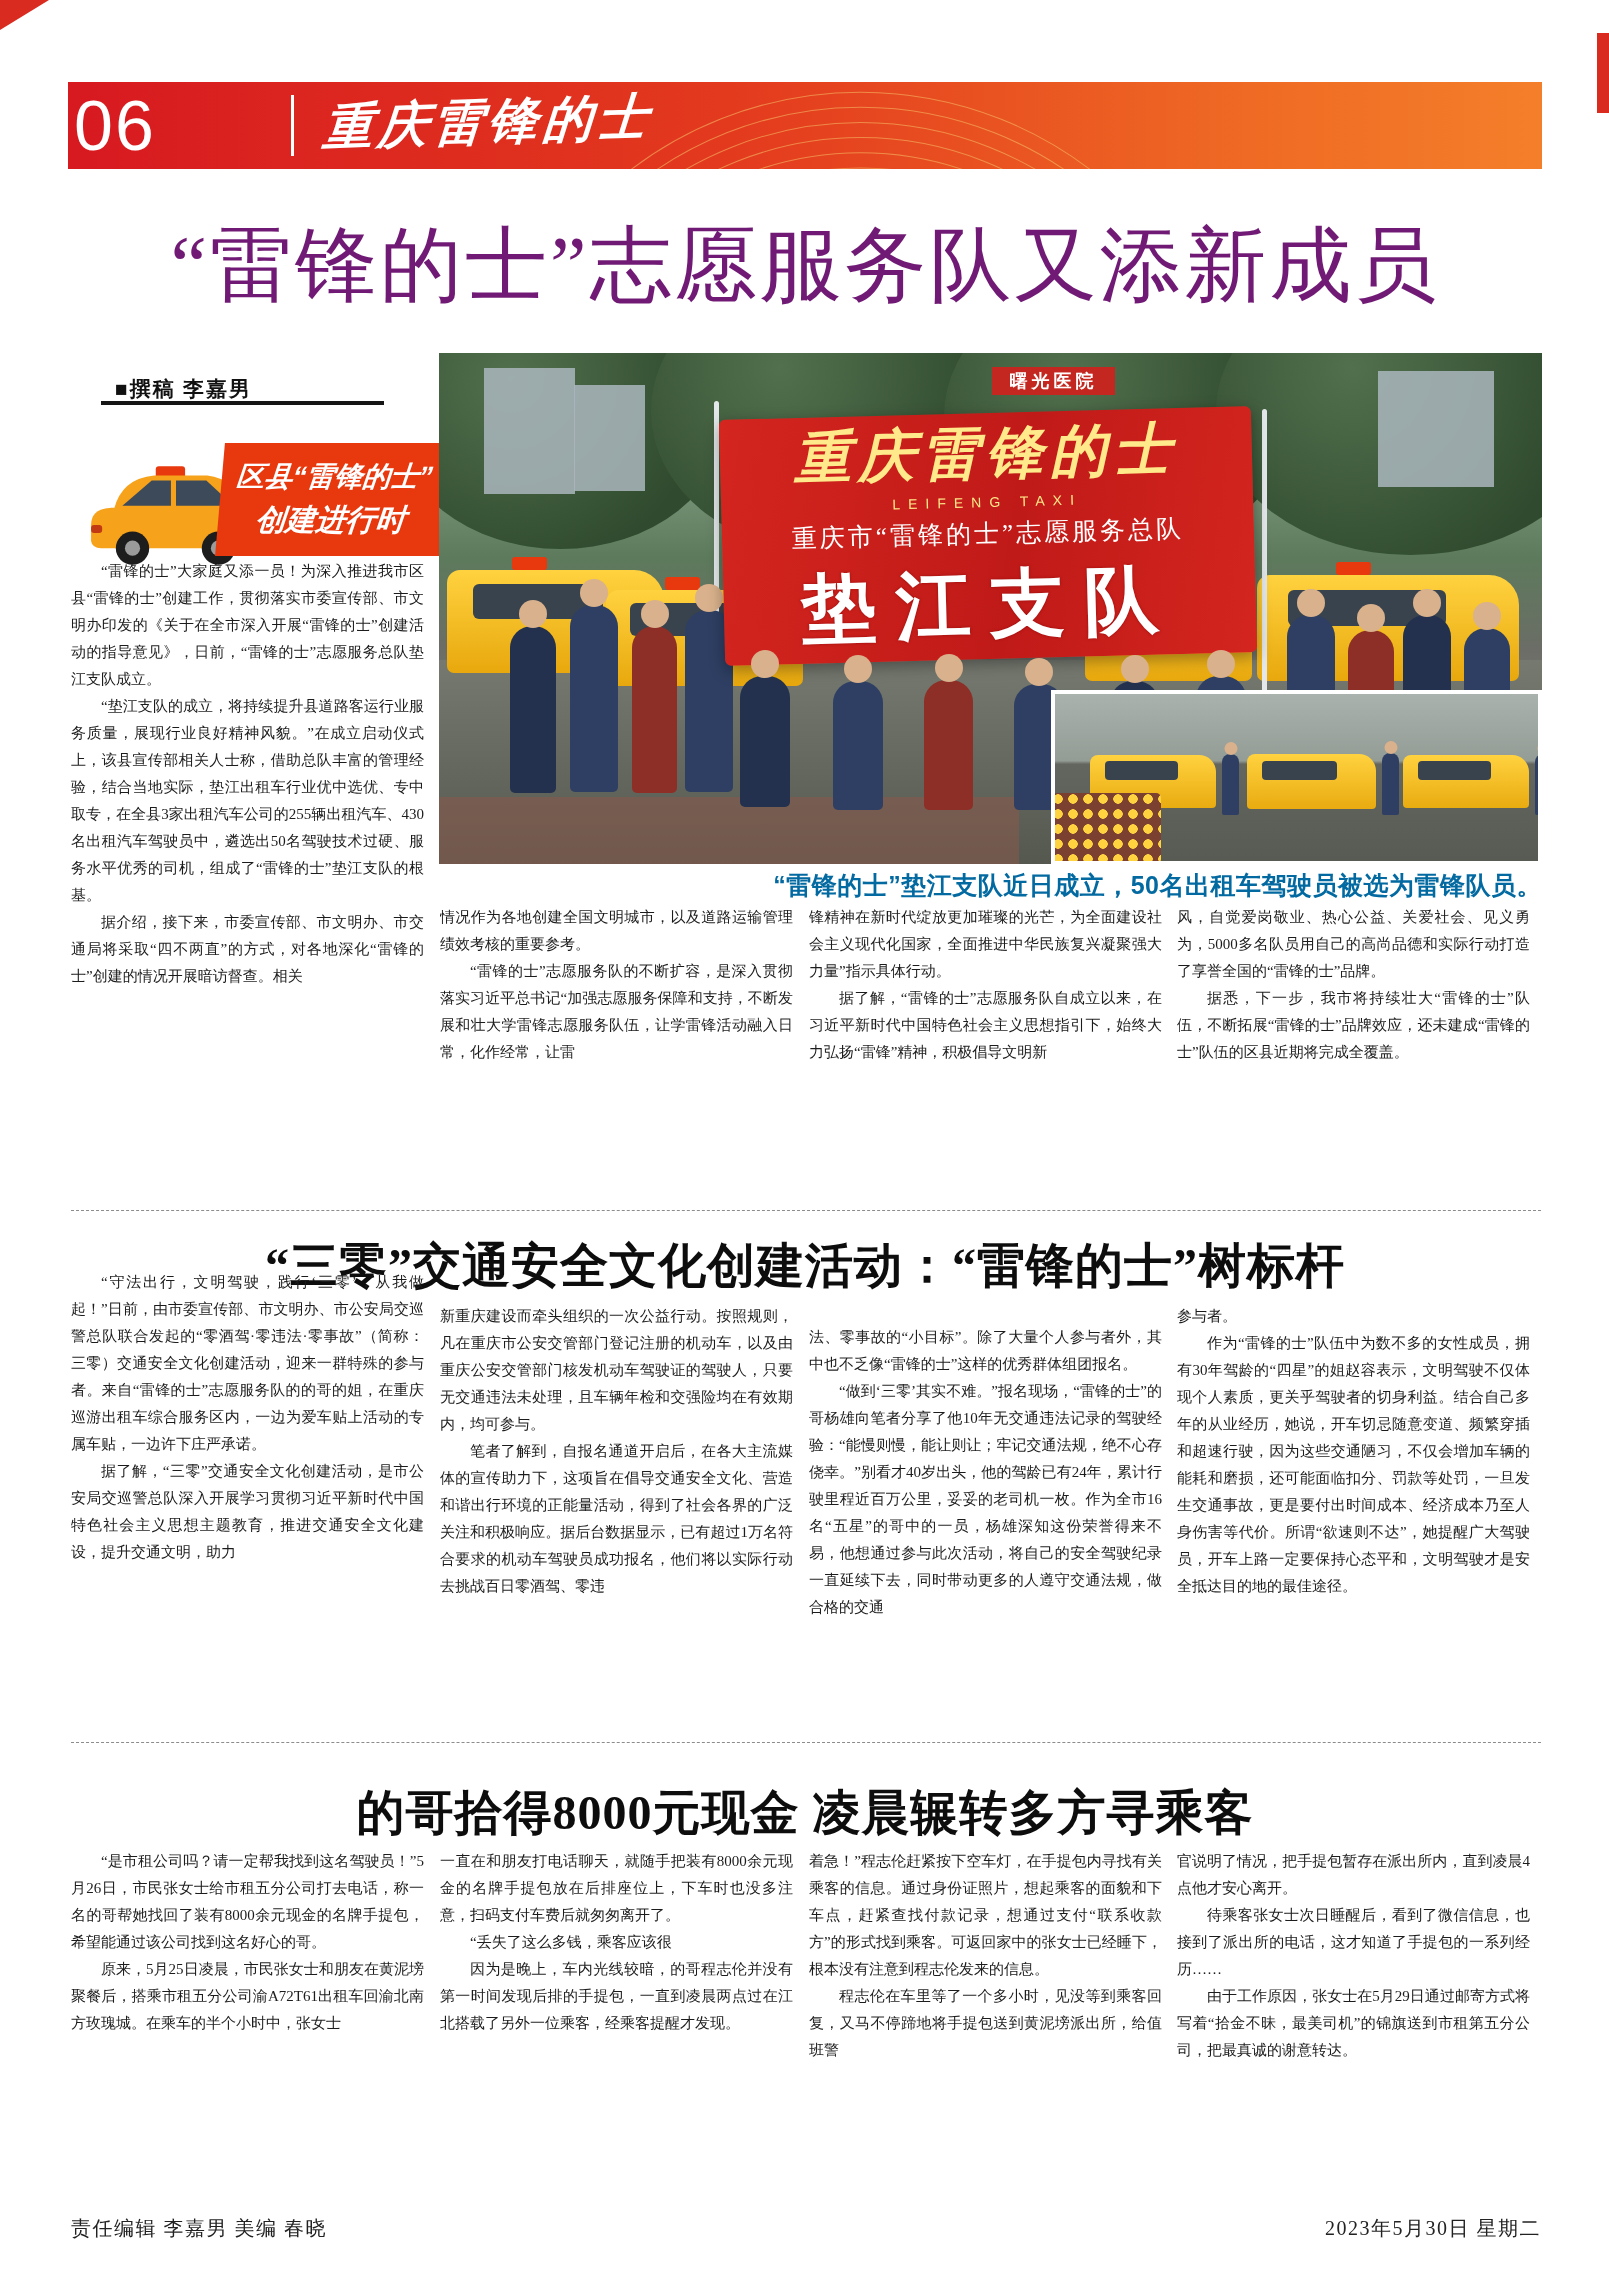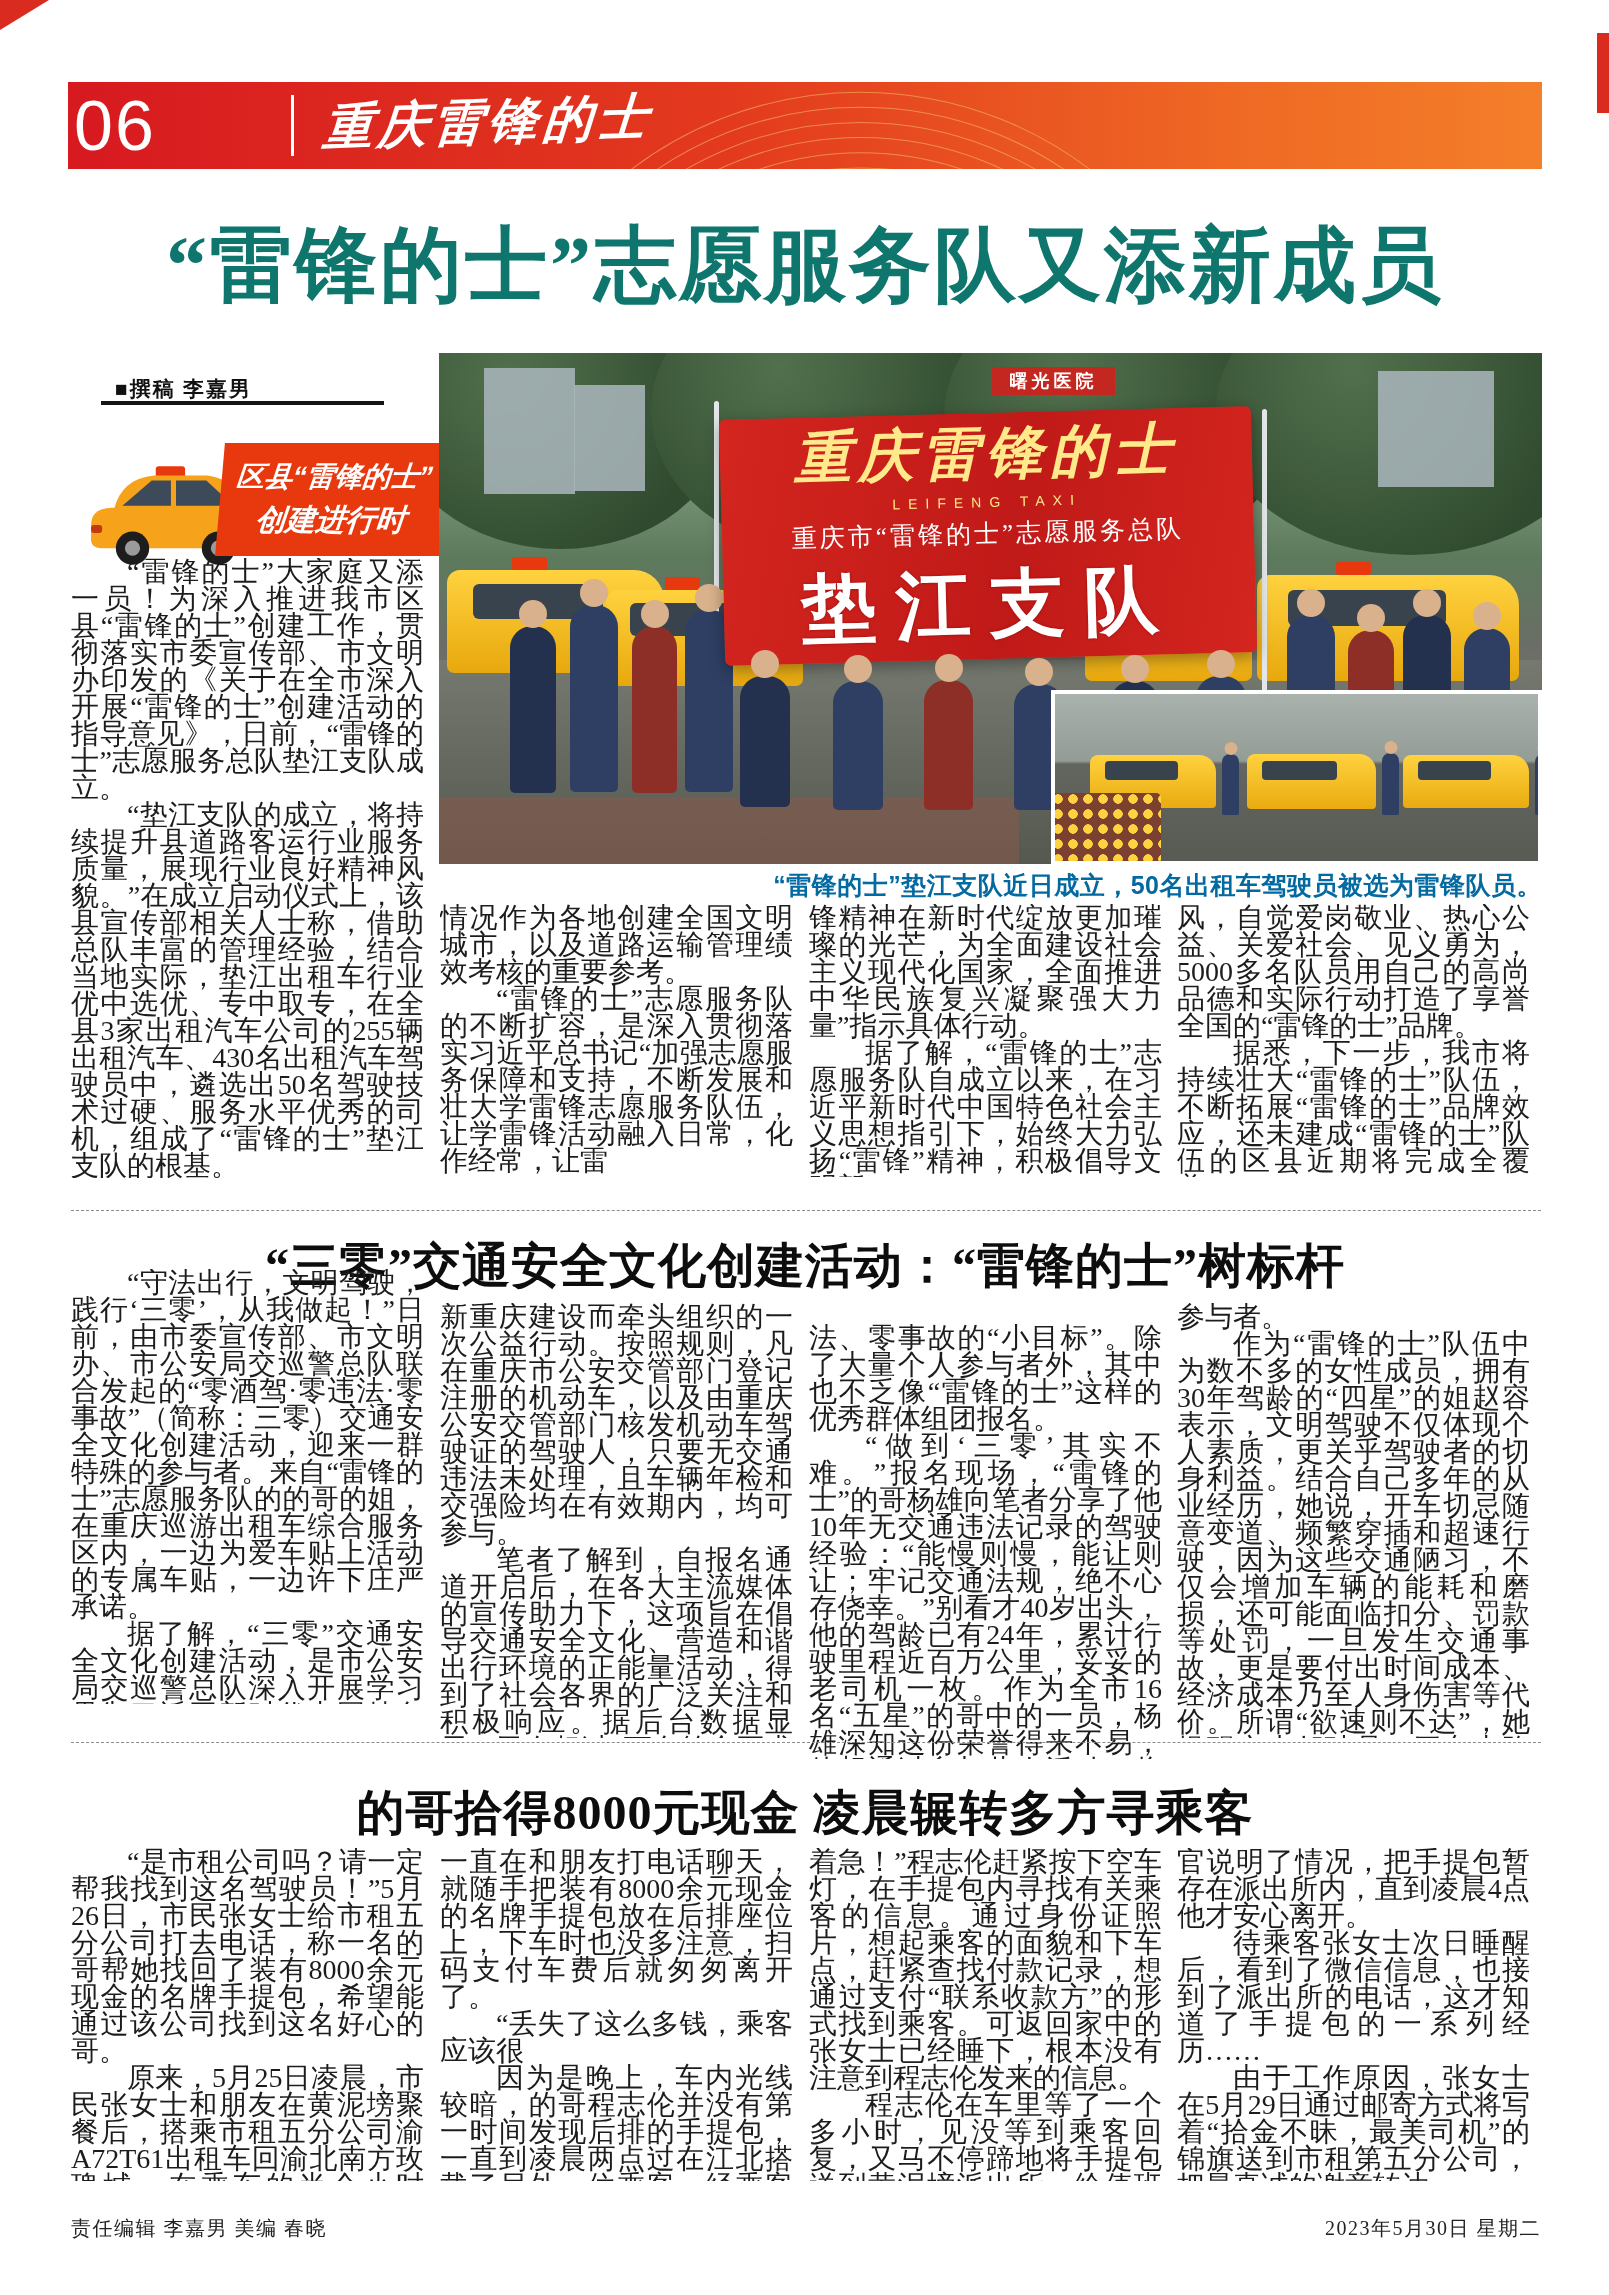--- a/index.html
+++ b/index.html
@@ -22,22 +22,22 @@
   }
   .header-arcs{left:530px;top:5px;width:808px;height:82px;opacity:.55;}
   .page-number{left:6px;top:4px;font-family:"Liberation Sans","DejaVu Sans",sans-serif;
     font-size:70px;color:#fff;letter-spacing:2px;font-weight:400;}
   .header-divider{left:223px;top:13px;width:2.5px;height:61px;background:#ffffff;}
   .masthead{left:255px;top:7px;font-size:50px;color:#fff;font-weight:bold;font-style:italic;
     transform:rotate(-2deg) skewX(-6deg);letter-spacing:5px;white-space:nowrap;}
   .section-title{left:638px;top:13px;font-size:48px;color:#fff;font-weight:bold;letter-spacing:3px;white-space:nowrap;}
 
   
-  .main-headline{left:0;top:211px;width:1610px;text-align:center;font-size:82px;font-weight:700;
-    letter-spacing:3px;color:#0f766e;white-space:nowrap;}
+  .main-headline{left:0;top:211px;width:1610px;text-align:center;font-size:82px;font-weight:400;
+    letter-spacing:3px;color:#701a75;white-space:nowrap;}
   .byline{left:115px;top:375px;font-size:21px;font-weight:600;color:#111;letter-spacing:2px;}
   .byline-rule{left:101px;top:401px;width:283px;height:3.5px;background:#151515;}
 
   
   .promo-banner{left:220px;top:443px;width:225px;height:113px;background:#e8380d;
     transform:skewX(-5deg);display:flex;flex-direction:column;justify-content:center;align-items:center;}
   .promo-line{color:#fff;font-family:"Liberation Sans","DejaVu Sans",sans-serif;font-weight:bold;
     font-style:italic;white-space:nowrap;}
   .promo-line1{font-size:28px;}
   .promo-line2{font-size:30px;margin-top:4px;}
@@ -85,21 +85,21 @@
   .mperson{position:absolute;width:17px;border-radius:8px 8px 2px 2px;background:#2e3f63;}
   .mperson::before{content:"";position:absolute;left:50%;top:-12px;transform:translateX(-50%);
     width:13px;height:13px;border-radius:50%;background:#d9b18c;}
   .flowers{position:absolute;left:-3px;bottom:-3px;width:109px;height:71px;background:
     radial-gradient(circle at 6px 6px,#ffd23f 4.5px,transparent 5px) 0 0/15px 15px #7c4030;
     border-radius:5px;}
   .photo-caption{left:439px;top:869px;width:1103px;text-align:right;font-size:25px;font-weight:bold;
     color:#0369a1;font-family:"Liberation Sans","DejaVu Sans",sans-serif;letter-spacing:0.5px;}
 
   
-  .newscol{position:absolute;width:353px;font-size:28px;line-height:27px;text-align:justify;
+  .newscol{position:absolute;width:353px;font-size:15px;line-height:27px;text-align:justify;
     color:#1c1c1c;overflow:hidden;}
   .newscol p{margin:0;text-indent:2em;}
   .newscol p.cont{text-indent:0;}
 
   .a1c1{left:71px;top:558px;height:620px;}
   .a1c2{left:440px;top:904px;height:273px;}
   .a1c3{left:809px;top:904px;height:273px;}
   .a1c4{left:1177px;top:904px;height:273px;}
 
   .dashed-rule{height:0;border-top:1.5px dashed #8c8c8c;width:1470px;left:71px;}

